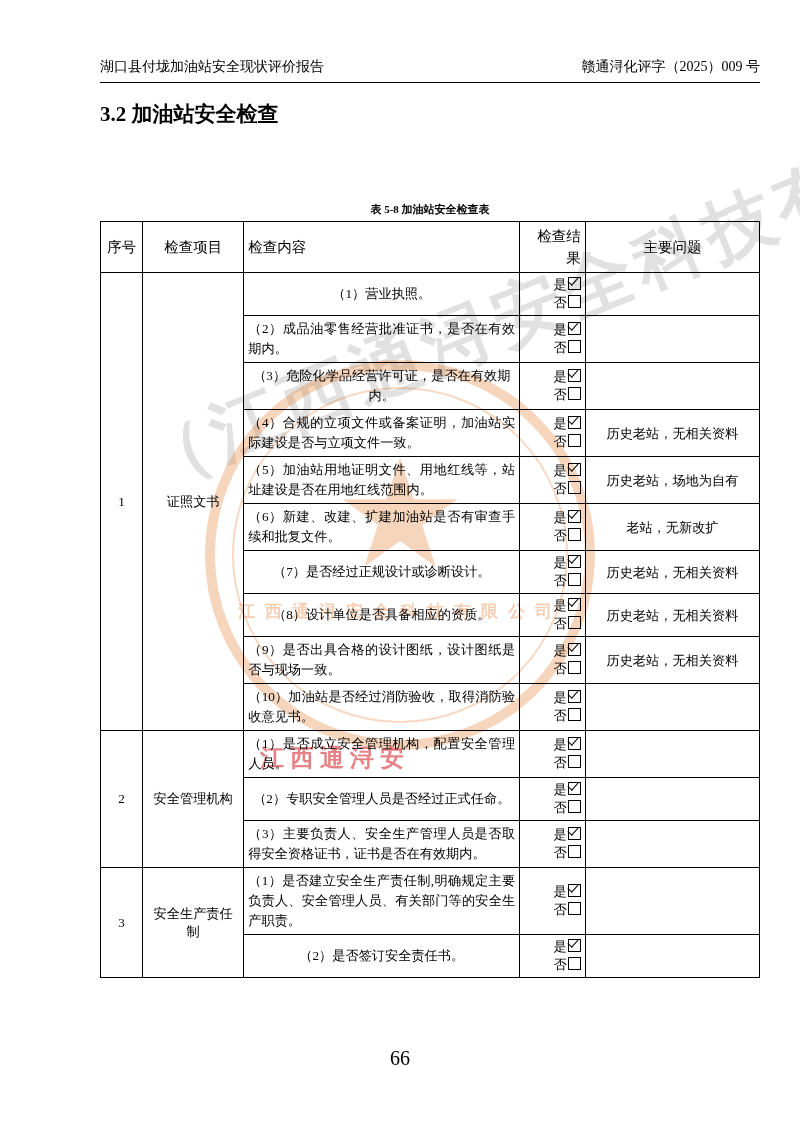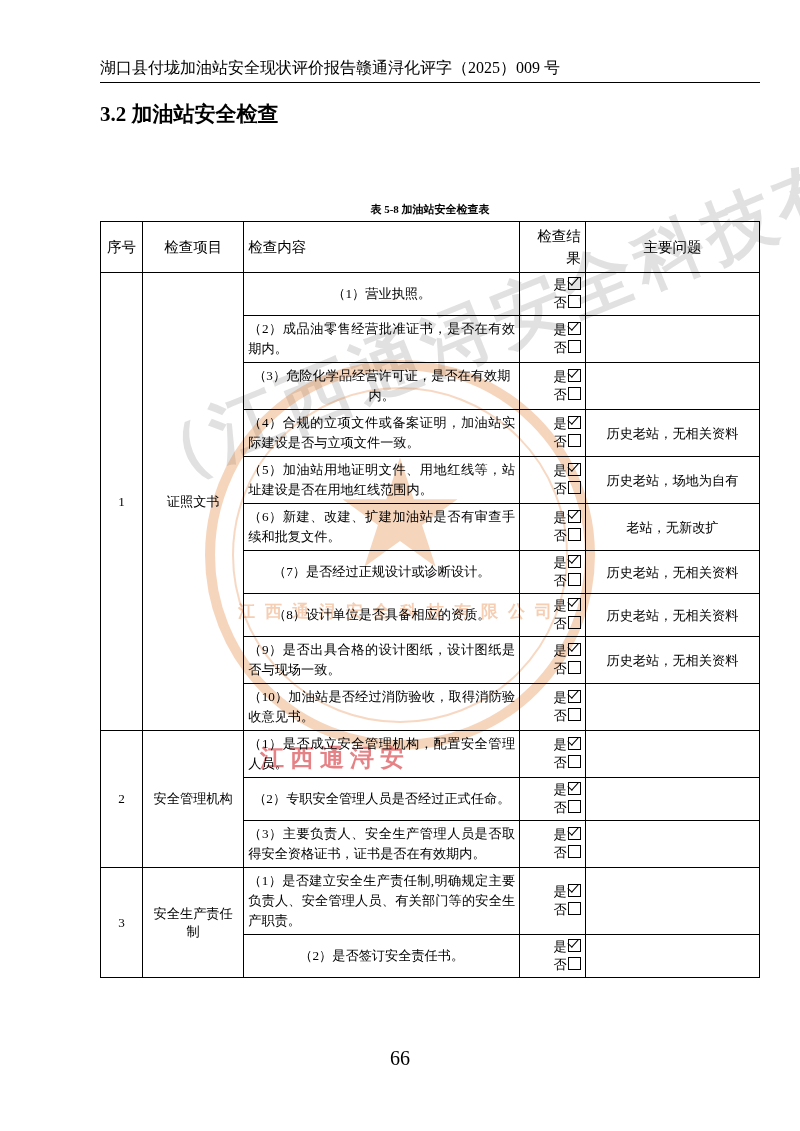--- a/index.html
+++ b/index.html
@@ -85,21 +85,22 @@
     letter-spacing: 6px;
     font-family: "Liberation Sans", sans-serif;
     white-space: nowrap;
   }
   
   .header {
     position: absolute;
     left: 100px; top: 58px;
     width: 660px;
     display: flex;
-    font-size: 16px;
+    justify-content: space-between;
+    font-size: 14px;
     z-index: 10;
   }
   .header-rule {
     position: absolute;
     left: 100px; top: 82px;
     width: 660px;
     border-bottom: 1px solid #000;
     z-index: 10;
   }
   

